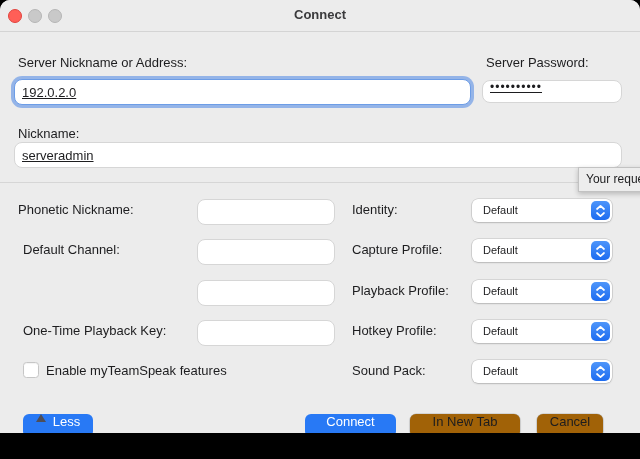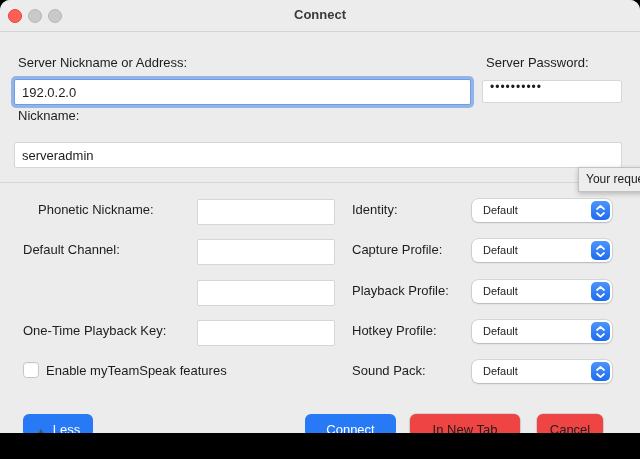--- a/index.html
+++ b/index.html
@@ -21,23 +21,23 @@
   }
   .tl { position:absolute; top:9px; width:12px; height:12px; border-radius:50%; }
   .tl-close { left:8px;  background:#ff5f57; border:0.5px solid #e0443e; }
   .tl-min   { left:28px; background:#c9c9c9; border:0.5px solid #b5b5b5; }
   .tl-zoom  { left:48px; background:#c9c9c9; border:0.5px solid #b5b5b5; }
   
   .label { position:absolute; font-size:13px; color:#1d1d1f; white-space:nowrap; }
   
   .text-input {
     position:absolute; box-sizing:border-box;
-    background:#fff; border:1px solid #d6d6d6; border-radius:2px;
+    background:#fff; border:1px solid #d6d6d6; border-radius:8px;
     font-family:"Liberation Sans", sans-serif; font-size:13px; color:#1d1d1f;
-    padding:12px 7px; outline:none;
+    padding:12px 7px; outline:none;text-decoration:underline;
   }
   .text-input.focused {
     border:1px solid #6d9de6;
     box-shadow:0 0 0 3px rgba(77,135,229,0.55);
   }
   .pwd { font-size:12px; letter-spacing:1px; padding-top:2px; }
   
   .divider { position:absolute; left:0; right:0; top:182px; height:1px; background:#d6d6d6; }
   
   .tooltip {
@@ -65,26 +65,26 @@
   
   .checkbox {
     position:absolute; left:23px; top:362px; width:16px; height:16px;
     box-sizing:border-box; background:#fff; border:1px solid #c6c6c6; border-radius:3.5px;
     box-shadow:inset 0 1px 1px rgba(0,0,0,0.05);
   }
   
   .btn {
     position:absolute; top:414px; height:23px; box-sizing:border-box;
     border:none; border-radius:6px; font-family:"Liberation Sans", sans-serif;
-    font-size:13px; display:flex; align-items:flex-end; justify-content:center;
+    font-size:13px; display:flex; align-items:flex-start; justify-content:center;
     padding:0; cursor:default;
   }
   .btn-blue { background:#2879f5; color:#fff; }
   .btn-white {
-    background:#ef4444; color:#1d1d1f;
+    background:#a16207; color:#1d1d1f;
     box-shadow:0 0 0 0.5px rgba(0,0,0,0.18), 0 1px 2px rgba(0,0,0,0.16);
   }
   .less-tri {
     width:0; height:0; margin-right:7px;
     border-left:5.5px solid transparent; border-right:5.5px solid transparent;
     border-bottom:8px solid #4e4e58;
   }
 </style>
 </head>
 <body>
@@ -97,28 +97,28 @@
     <div class="tl tl-zoom"></div>
     <div class="title">Connect</div>
   </div>
 
   <div class="label" style="left:18px; top:55px;">Server Nickname or Address:</div>
   <input class="text-input focused" style="left: 14px; top: 79px; width: 457px; height: 26px;" value="192.0.2.0">
 
   <div class="label" style="left:486px; top:55px;">Server Password:</div>
   <input class="text-input pwd" style="left: 482px; top: 80px; width: 140px; height: 23px;" value="••••••••••">
 
-  <div class="label" style="left:18px; top:108px;">Nickname:</div>
+  <div class="label" style="left:18px; top:126px;">Nickname:</div>
   <input class="text-input" style="left: 14px; top: 142px; width: 608px; height: 26px;" value="serveradmin">
 
   <div class="divider"></div>
 
   <div class="tooltip">Your reque</div>
 
-  <div class="label" style="left:38px; top:202px;">Phonetic Nickname:</div>
+  <div class="label" style="left:18px; top:202px;">Phonetic Nickname:</div>
   <input class="text-input small-input" style="top: 199px;" value="">
 
   <div class="label" style="left:23px; top:242px;">Default Channel:</div>
   <input class="text-input small-input" style="top: 239px;" value="">
 
   <input class="text-input small-input" style="top: 280px;" value="">
 
   <div class="label" style="left:23px; top:323px;">One-Time Playback Key:</div>
   <input class="text-input small-input" style="top: 320px;" value="">
 

